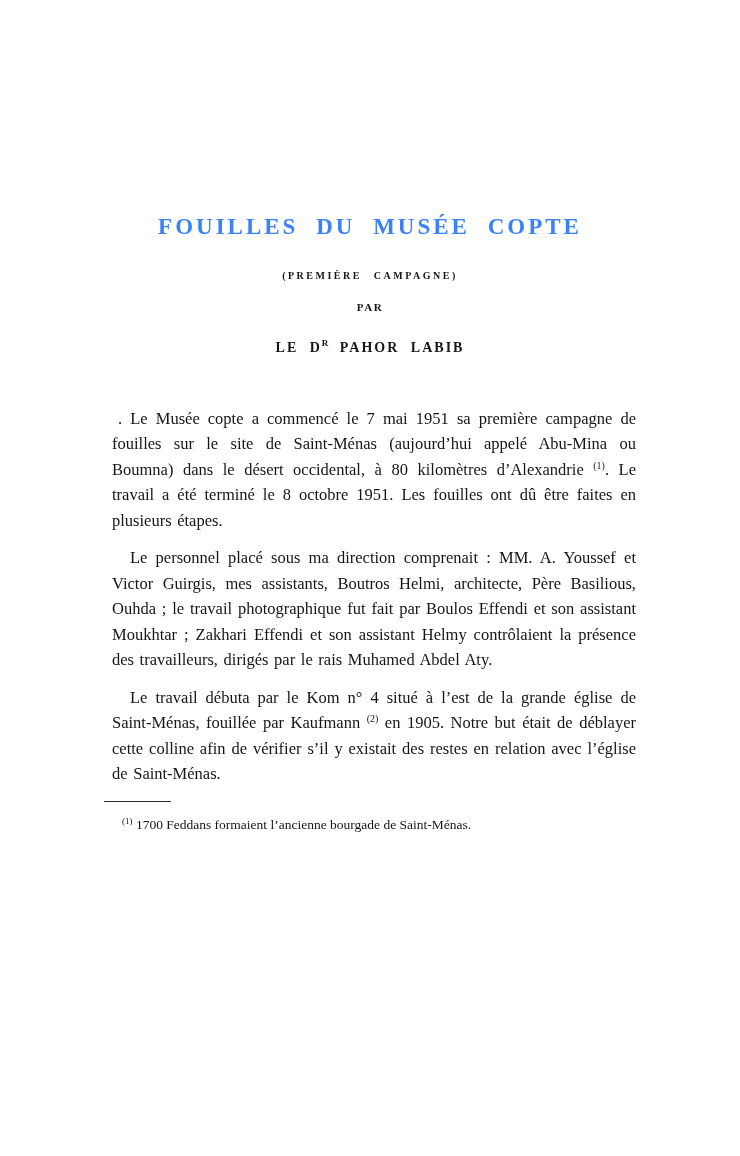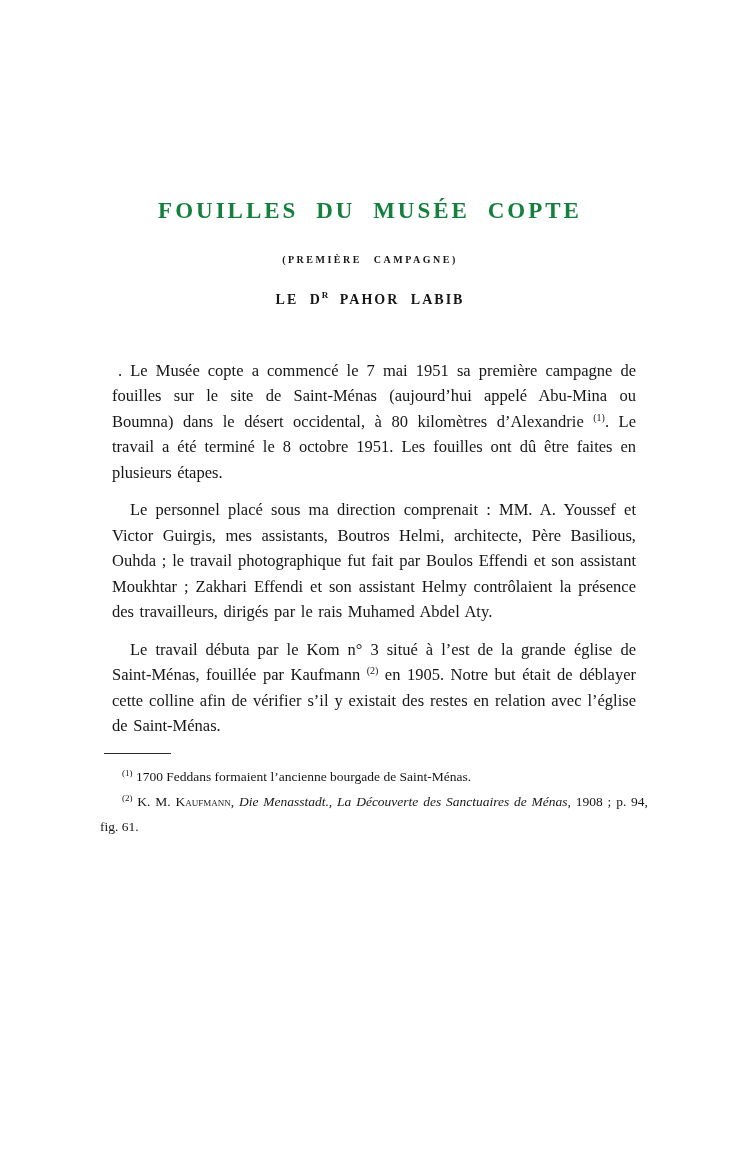--- a/index.html
+++ b/index.html
@@ -14,27 +14,27 @@
     background: #ffffff;
     color: #161616;
     font-family: "Liberation Serif", serif;
     overflow: hidden;
   }
   .header {
     text-align: center;
     padding-top: 190px;
   }
   .title {
-    margin: 0;
+    margin: 16px;
     font-size: 23px;
     font-weight: bold;
     letter-spacing: 3px;
     word-spacing: 9px;
     line-height: 42px;
-    color: #15803d;
+    color: #3b82f6;
   }
   .subtitle {
     margin-top: 22px;
     font-size: 10px;
     font-weight: bold;
     letter-spacing: 2.5px;
     word-spacing: 7px;
   }
   .byline {
     margin-top: 20px;
@@ -103,29 +103,29 @@
 </head>
 <body>
 
 <div class="page">
 
   <div class="header">
     <h1 class="title">
       <span>FOUILLES DU MUSÉE COPTE</span><br>
     </h1>
     <div class="subtitle">(PREMIÈRE CAMPAGNE)</div>
+    <div class="byline">PAR</div>
     <div class="author"><span>LE D</span><sup>R</sup><span> PAHOR LABIB</span></div>
   </div>
 
   <div class="body-text">
     <p class="first"><span>. Le Musée copte a commencé le 7 mai 1951 sa première campagne de fouilles sur le site de Saint-Ménas (aujourd’hui appelé Abu-Mina ou Boumna) dans le désert occidental, à 80 kilomètres d’Alexandrie </span><sup>(1)</sup><span>. Le travail a été terminé le 8 octobre 1951. Les fouilles ont dû être faites en plusieurs étapes.</span></p>
     <p>Le personnel placé sous ma direction comprenait : MM. A. Youssef et Victor Guirgis, mes assistants, Boutros Helmi, architecte, Père Basilious, Ouhda ; le travail photographique fut fait par Boulos Effendi et son assistant Moukhtar ; Zakhari Effendi et son assistant Helmy contrôlaient la présence des travailleurs, dirigés par le rais Muhamed Abdel Aty.</p>
-    <p><span>Le travail débuta par le Kom n° 3 situé à l’est de la grande église de Saint-Ménas, fouillée par Kaufmann </span><sup>(2)</sup><span> en 1905. Notre but était de déblayer cette colline afin de vérifier s’il y existait des restes en relation avec l’église de Saint-Ménas.</span></p>
+    <p><span>Le travail débuta par le Kom n° 4 situé à l’est de la grande église de Saint-Ménas, fouillée par Kaufmann </span><sup>(2)</sup><span> en 1905. Notre but était de déblayer cette colline afin de vérifier s’il y existait des restes en relation avec l’église de Saint-Ménas.</span></p>
   </div>
 
   <div class="fn-rule"></div>
 
   <div class="footnotes">
     <p class="footnote"><sup>(1)</sup><span> 1700 Feddans formaient l’ancienne bourgade de Saint-Ménas.</span></p>
-    <p class="footnote"><sup>(2)</sup><span> K. M. </span><span class="sc">Kaufmann</span><span>, </span><span class="it">Die Menasstadt., La Découverte des Sanctuaires de Ménas</span><span>, 1908 ; p. 94, fig. 61.</span></p>
   </div>
 
 </div>
 
 </body></html>

